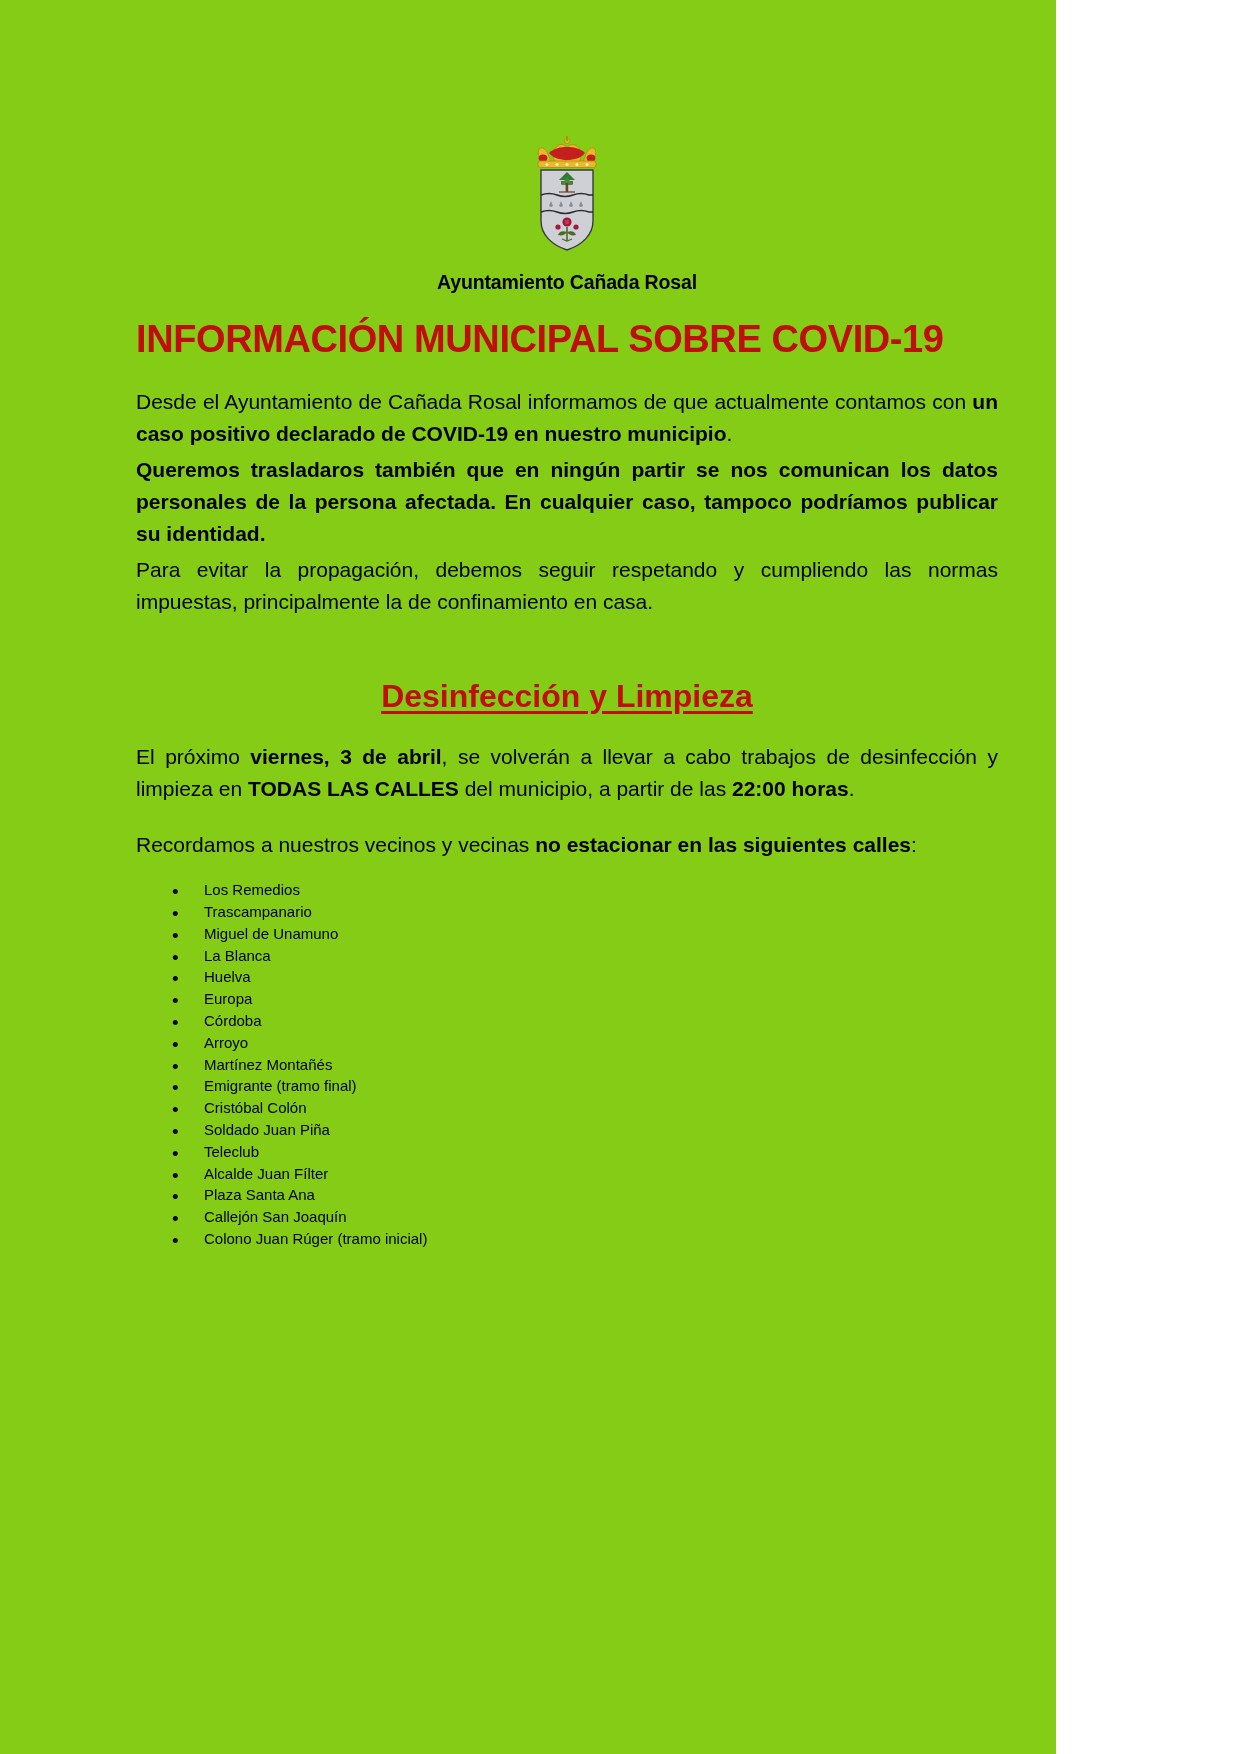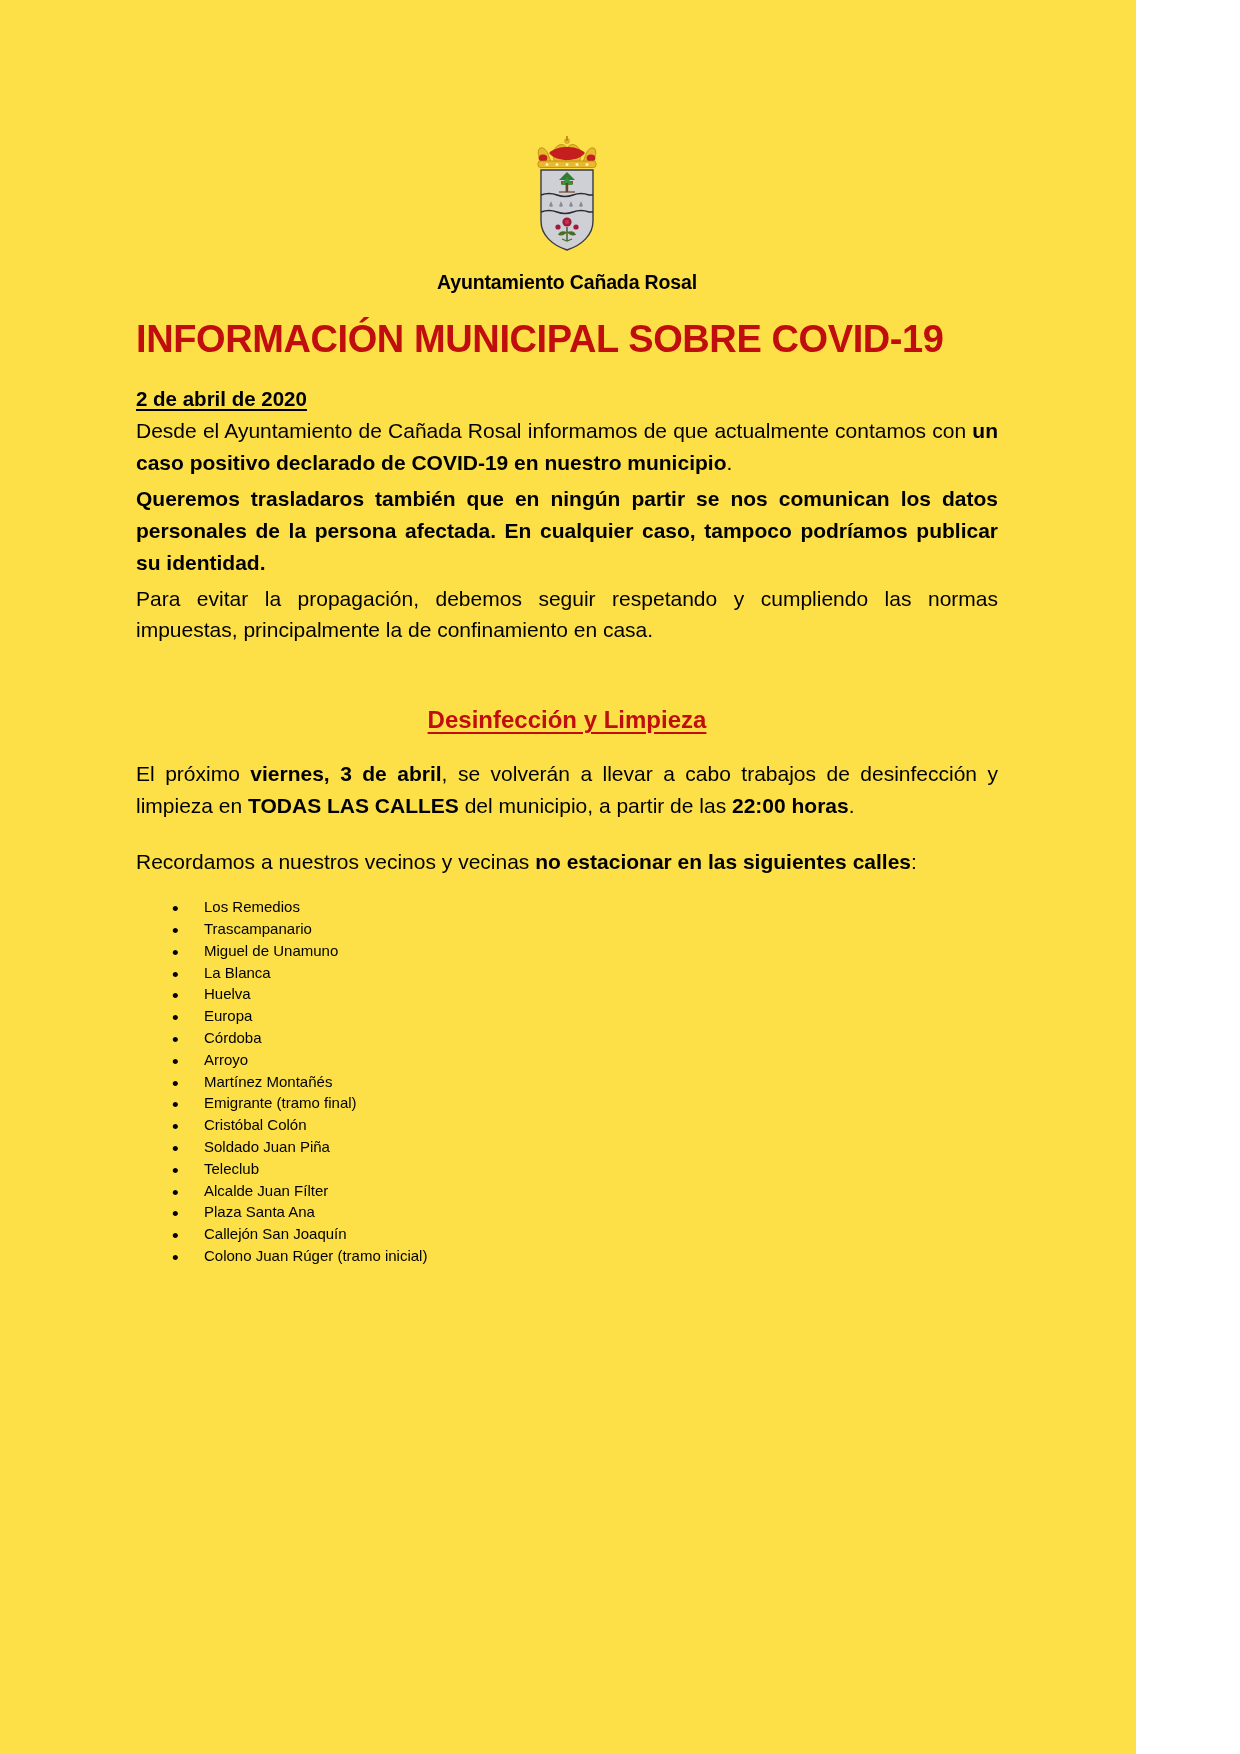--- a/index.html
+++ b/index.html
@@ -10,23 +10,23 @@
   body {
     width: 1240px;
     height: 1754px;
     font-family: "Liberation Sans", sans-serif;
     color: #000000;
     -webkit-font-smoothing: antialiased;
   }
 
   .page {
     position: relative;
-    width: 1136px;
+    width: 1056px;
     height: 1754px;
-    background: #fde047;
+    background: #84cc16;
     box-sizing: border-box;
     padding: 0;
     overflow: hidden;
   }
 
   .content {
     position: absolute;
     left: 136px;
     top: 0;
     width: 862px;
@@ -82,21 +82,21 @@
     color: #000000;
   }
   p.para.bold {
     font-weight: bold;
   }
   .b { font-weight: bold; }
 
   .section-title {
     margin-top: 60px;
     text-align: center;
-    font-size: 24px;
+    font-size: 32px;
     font-weight: bold;
     color: #C00D0D;
     text-decoration: underline;
     text-underline-offset: 4px;
   }
 
   p.para.tight {
     margin-top: 24px;
   }
 
@@ -181,21 +181,20 @@
           <circle cx="55" cy="96" r="2.6" fill="#9E1B3C"></circle>
           <path d="M41 108 L46 110 L51 108" stroke="#4A6B28" stroke-width="1.3" fill="none"></path>
         </g>
       </svg>
     </div>
 
     <div class="org-name">Ayuntamiento Cañada Rosal</div>
 
     <h1 class="doc-title">INFORMACIÓN MUNICIPAL SOBRE COVID-19</h1>
 
-    <div class="date-line">2 de abril de 2020</div>
 
     <p class="para">
       <span>Desde el Ayuntamiento de Cañada Rosal informamos de que actualmente contamos con </span><span class="b">un caso positivo declarado de COVID-19 en nuestro municipio</span><span>.</span>
     </p>
 
     <p class="para bold">Queremos trasladaros también que en ningún partir se nos comunican los datos personales de la persona afectada. En cualquier caso, tampoco podríamos publicar su identidad.</p>
 
     <p class="para">Para evitar la propagación, debemos seguir respetando y cumpliendo las normas impuestas, principalmente la de confinamiento en casa.</p>
 
     <h2 class="section-title">Desinfección y Limpieza</h2>

